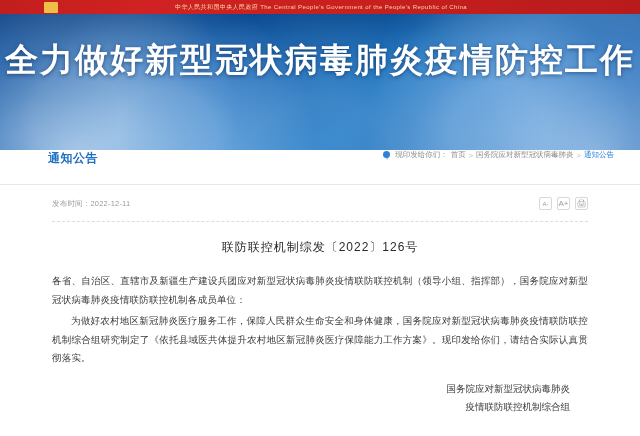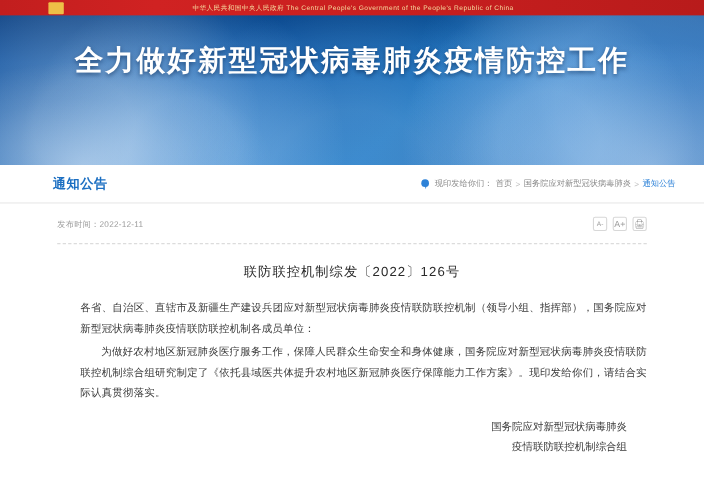--- a/index.html
+++ b/index.html
@@ -72,36 +72,36 @@
     padding-right: 56px;
     white-space: nowrap;
     overflow: hidden;
   }
   .banner-title {
     position: absolute;
     left: 0; right: 0;
     top: 38px;
     text-align: center;
     color: #ffffff;
-    font-size: 26px;
+    font-size: 33px;
     font-weight: bold;
     letter-spacing: 2px;
     text-shadow: 0 1px 4px rgba(0,30,70,0.55);
   }
 
   
   .page {
     width: 640px;
     background: #fff;
   }
   .crumb-row {
     height: 34px;
     border-bottom: 1px solid #e8e8e8;
     display: flex;
-    align-items: center;
+    align-items: flex-start;
     padding: 0 26px 0 48px;
   }
   .section-title {
     font-size: 12px;
     font-weight: bold;
     color: #1c6fc2;
     letter-spacing: .5px;
   }
   .crumbs {
     margin-left: auto;
@@ -197,21 +197,20 @@
     color: #2a2a2a;
     margin: 17px 0 16px 0;
     letter-spacing: 1px;
   }
   .doc-body {
     font-size: 9.5px;
     line-height: 1.95;
     color: #3a3a3a;
     text-align: justify;
     letter-spacing: .2px;
-    margin-left: 21px;
   }
   .doc-body p {
     margin: 0 0 3px 0;
     text-indent: 2em;
   }
   .doc-body p.no-indent { text-indent: 0; }
   .signature {
     margin-top: 12px;
     font-size: 9.5px;
     line-height: 1.95;

